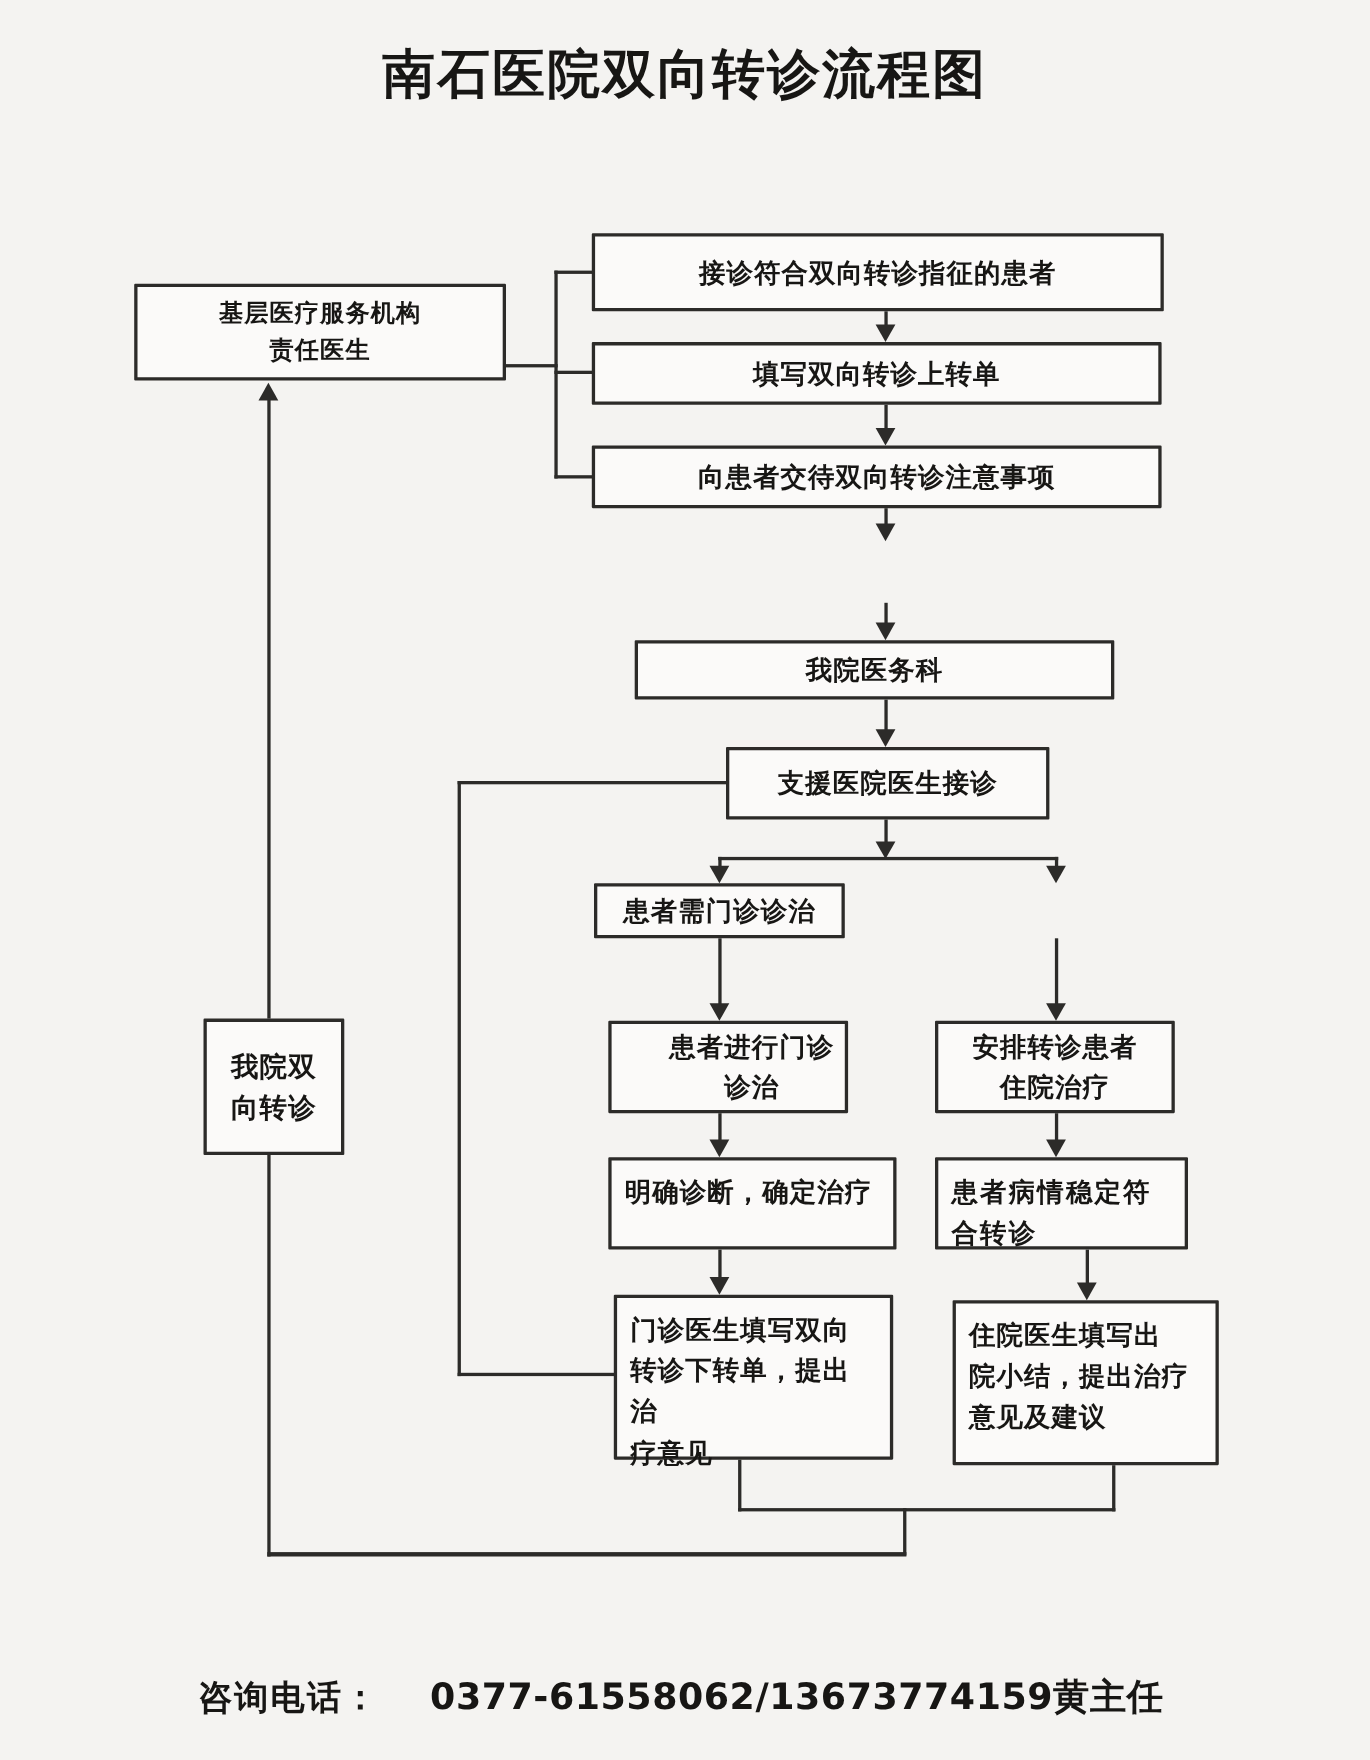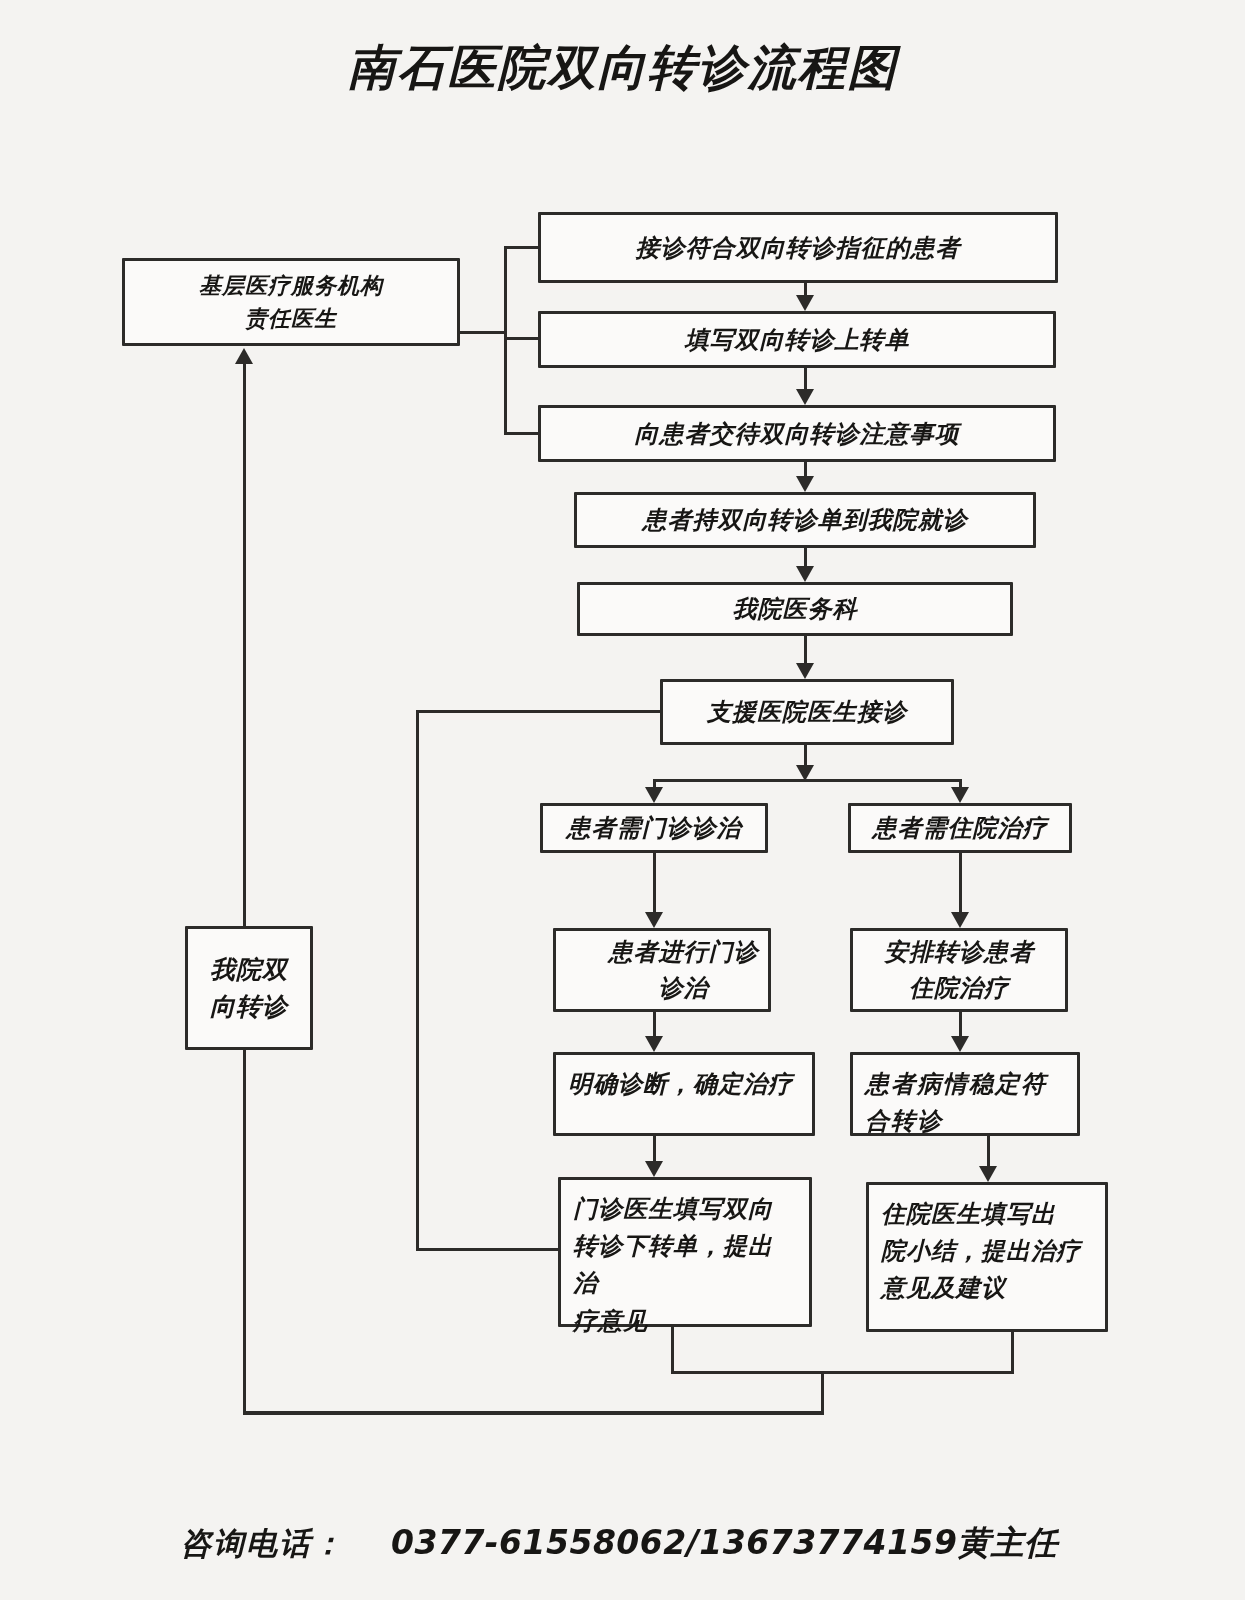--- a/index.html
+++ b/index.html
@@ -6,21 +6,20 @@
   body{
     width:1245px;height:1600px;
     background:#e9e8e6;
     font-family:"DejaVu Sans","Liberation Sans",sans-serif;
   }
   .stage{
     position:relative;width:1245px;height:1600px;
     background:#f4f3f1;
     overflow:hidden;
     color:#171614;
-    font-style:italic;
   }
   .title{
     position:absolute;top:36px;left:0;width:1245px;
     text-align:center;font-size:48px;font-weight:700;letter-spacing:2px;
     white-space:pre-line;
   }
   .node{
     position:absolute;box-sizing:border-box;
     border:3px solid #2c2b29;background:#fbfaf9;
     display:flex;align-items:center;justify-content:center;
@@ -62,29 +61,27 @@
 
   <div class="node" style="left:122px;top:258px;width:338px;height:88px;font-size:22px;">基层医疗服务机构
 责任医生</div>
 
   <div class="node" style="left:538px;top:212px;width:520px;height:71px;">接诊符合双向转诊指征的患者</div>
 
   <div class="node" style="left:538px;top:311px;width:518px;height:57px;">填写双向转诊上转单</div>
 
   <div class="node" style="left:538px;top:405px;width:518px;height:57px;">向患者交待双向转诊注意事项</div>
 
-  <div class="node" style="left:574px;top:492px;width:462px;height:56px;">患者持双向转诊单到我院就诊</div>
 
   <div class="node" style="left:577px;top:582px;width:436px;height:54px;">我院医务科</div>
 
   <div class="node" style="left:660px;top:679px;width:294px;height:66px;">支援医院医生接诊</div>
 
   <div class="node" style="left:540px;top:803px;width:228px;height:50px;">患者需门诊诊治</div>
 
-  <div class="node" style="left:848px;top:803px;width:224px;height:50px;">患者需住院治疗</div>
 
   <div class="node" style="left:553px;top:928px;width:218px;height:84px;padding-left:43px;">患者进行门诊
 诊治</div>
 
   <div class="node" style="left:850px;top:928px;width:218px;height:84px;">安排转诊患者
 住院治疗</div>
 
   <div class="node tl" style="left:553px;top:1052px;width:262px;height:84px;">明确诊断，确定治疗</div>
 
   <div class="node tl" style="left:850px;top:1052px;width:230px;height:84px;letter-spacing:2px;">患者病情稳定符

